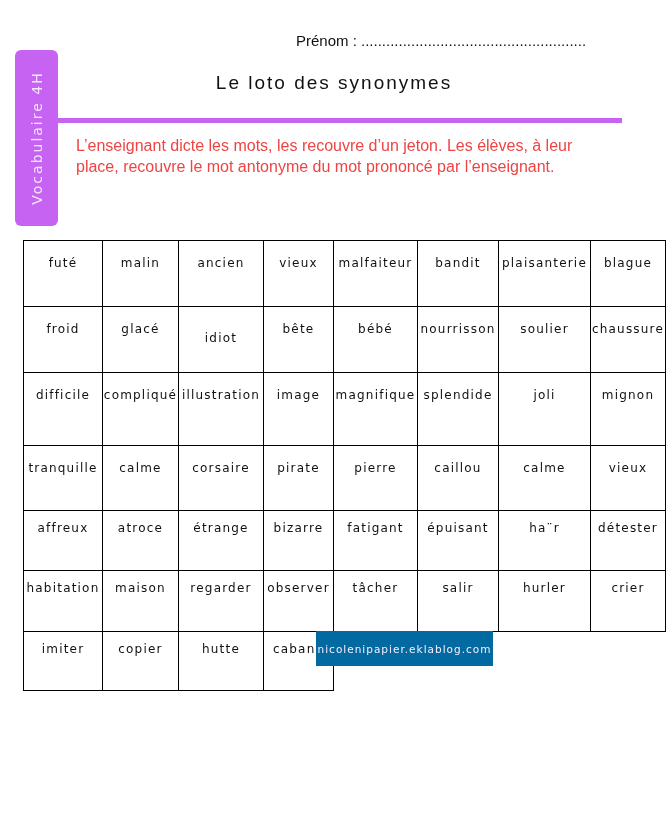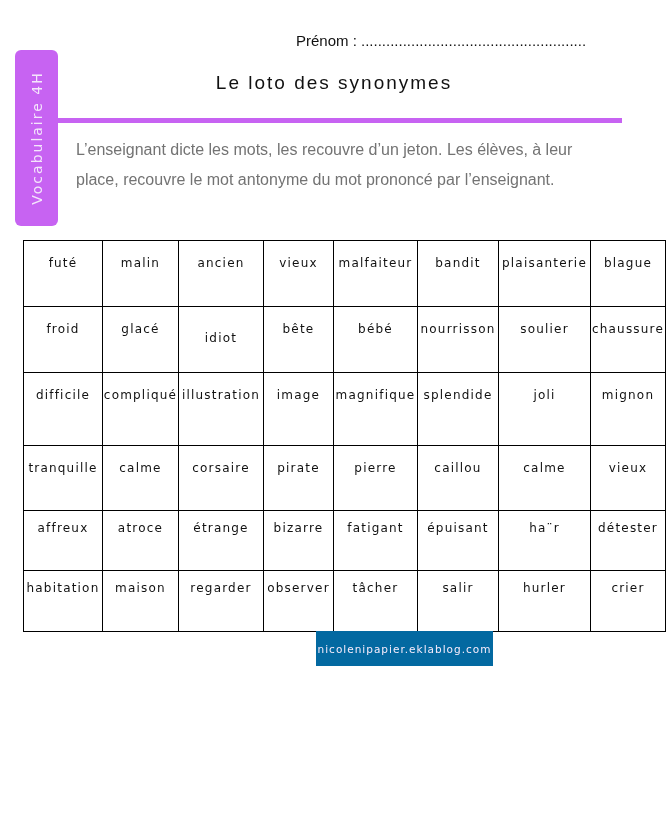--- a/index.html
+++ b/index.html
@@ -2,21 +2,21 @@
 <html><head>
 <meta charset="utf-8">
 <style>
   html, body { margin:0; padding:0; background:#ffffff; }
   body { width:668px; height:827px; position:relative; overflow:hidden; font-family:"DejaVu Sans", sans-serif; color:#111; }
   .prenom { position:absolute; left:296px; top:32px; font-family:"Liberation Sans", sans-serif; font-size:15px; color:#111; white-space:nowrap; }
   .side-tab { position:absolute; left:15px; top:50px; width:43px; height:176px; background:#c763f2; border-radius:6px; }
   .side-tab-text { position:absolute; left:50%; top:50%; transform:translate(-50%,-50%) rotate(-90deg); white-space:nowrap; color:#f4e6fb; font-family:"DejaVu Sans", sans-serif; font-size:14px; letter-spacing:2px; }
   .title { position:absolute; left:0; width:668px; top:72px; text-align:center; font-family:Liberation Sans, sans-serif; font-size:19px; letter-spacing:2px; font-weight:300; }
   .rule { position:absolute; left:56px; top:118px; width:566px; height:5px; background:#c763f2; }
-  .instructions { position:absolute; left:76px; top:135px; width:520px; font-family:"Liberation Sans", sans-serif; font-size:16px; line-height:30px; color:#737373; }
+  .instructions { position:absolute; left:76px; top:135px; width:520px; font-family:"Liberation Sans", sans-serif; font-size:16px; line-height:21px; color:#ef4444; }
   .grid { position:absolute; left:23px; top:240px; border-collapse:collapse; }
   .grid td { border:1.5px solid #000; text-align:center; vertical-align:top; padding:0; font-family:"DejaVu Sans", sans-serif; font-size:12px; letter-spacing:1.2px; color:#111; }
   .grid td span { display:block; padding-top:15px; }
   .grid tr:nth-child(1) td { height:65px; }
   .grid tr:nth-child(2) td { height:65px; }
   .grid tr:nth-child(3) td { height:72px; }
   .grid tr:nth-child(4) td { height:64px; }
   .grid tr:nth-child(5) td { height:59px; }
   .grid tr:nth-child(6) td { height:60px; }
   .grid tr:nth-child(7) td { height:58px; }
@@ -201,16 +201,34 @@
     <td>
           <span>salir</span>
         </td>
     <td>
           <span>hurler</span>
         </td>
     <td>
           <span>crier</span>
         </td>
   </tr>
+  <tr>
+    <td>
+          <span>imiter</span>
+        </td>
+    <td>
+          <span>copier</span>
+        </td>
+    <td>
+          <span>hutte</span>
+        </td>
+    <td>
+          <span>cabane</span>
+        </td>
+    <td class="empty"></td>
+    <td class="empty"></td>
+    <td class="empty"></td>
+    <td class="empty"></td>
+  </tr>
 </tbody>
   </table>
 
 <div class="watermark">nicolenipapier.eklablog.com</div>
 
 </body></html>

